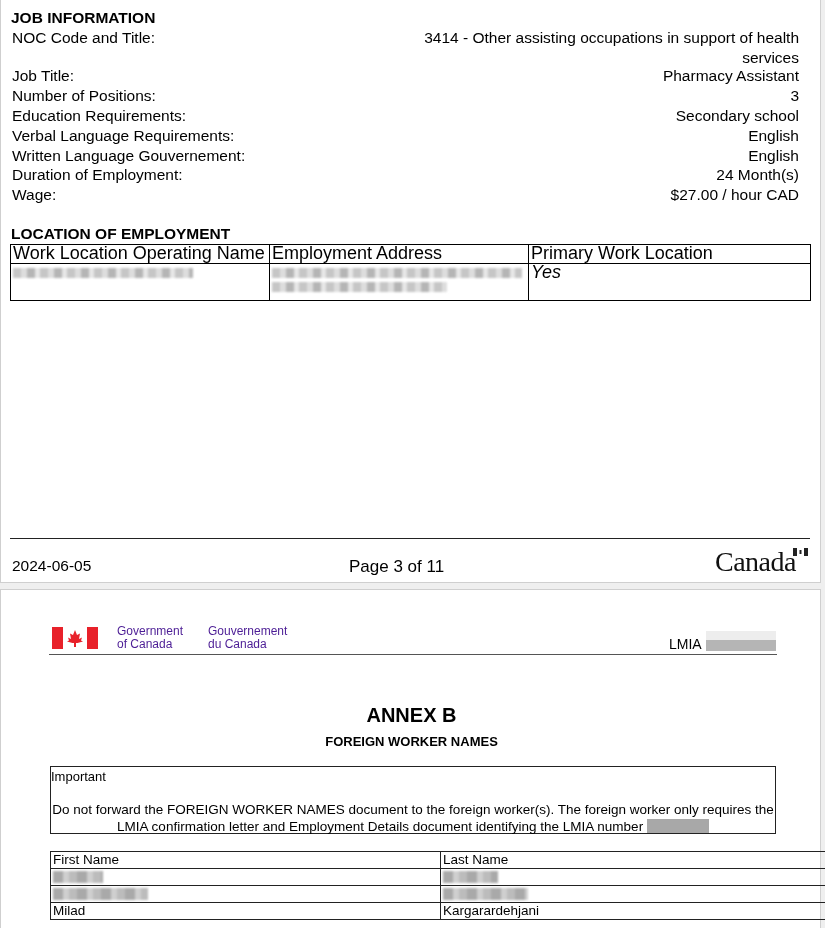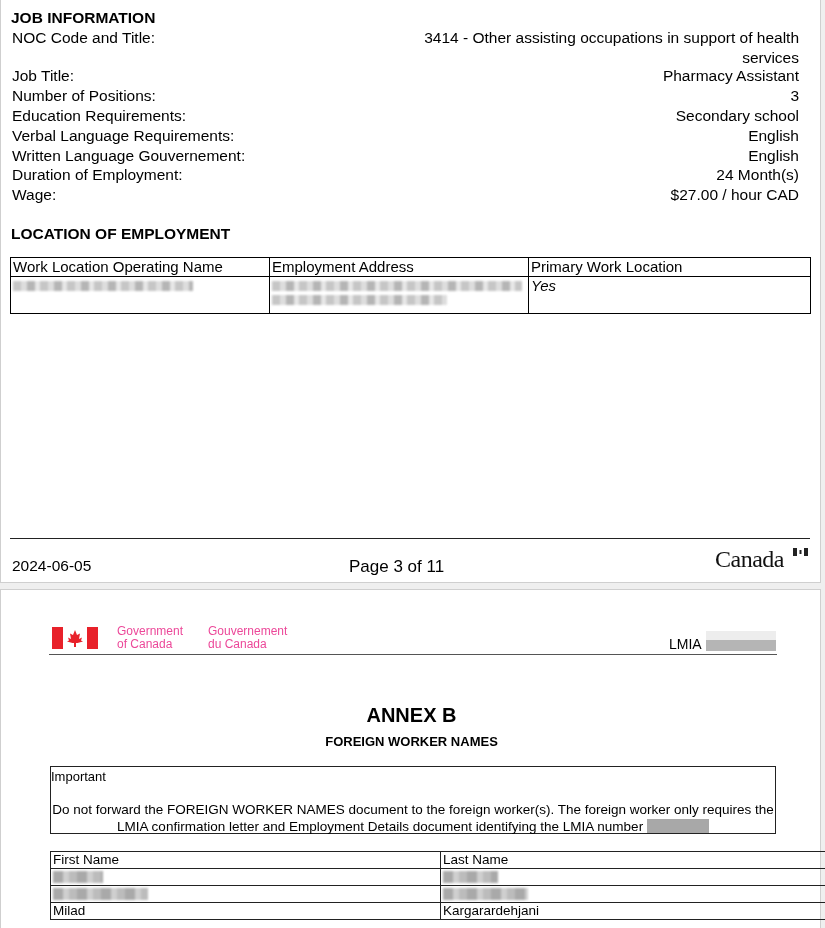--- a/index.html
+++ b/index.html
@@ -19,45 +19,45 @@
   #page3 { top: -2px; height: 585px; }
   #page4 { top: 589px; height: 345px; }
 
   
   .sec-title { position: absolute; left: 10px; font-weight: bold; font-size: 15.5px; }
   .ji-row { position: absolute; left: 11px; font-size: 15.5px; line-height: 20px; }
   .ji-val { position: absolute; left: 398px; width: 400px; font-size: 15.5px; line-height: 19.5px; text-align: right; }
 
   table.loc {
     position: absolute; left: 9px; top: 245px; width: 801px;
-    border-collapse: collapse; font-size: 15px; margin-top: 13px;
+    border-collapse: collapse; font-size: 18px;
   }
   table.loc td, table.loc th {
     border: 1px solid #000; padding: 0 2px; text-align: left;
     font-weight: normal; vertical-align: top; line-height: 17px;
   }
   table.loc th { height: 18px; }
   table.loc td { height: 36px; font-style: italic; }
   .blur {
     display: block; background: repeating-linear-gradient(90deg, #bdbdbd 0 8px, #d8d8d8 8px 14px, #a9a9a9 14px 22px, #e3e3e3 22px 27px);
     filter: blur(1.2px); height: 10px; margin-top: 4px; opacity: 0.85;
   }
 
   .footer-rule { position: absolute; left: 9px; top: 539px; width: 800px; height: 1px; background: #222; }
   .footer-date { position: absolute; left: 11px; top: 558px; font-size: 15.5px; }
   .footer-page { position: absolute; left: 348px; top: 558px; font-size: 17px; }
   .wordmark {
     position: absolute; left: 714px; top: 547px;
-    font-family: "Liberation Serif", serif; font-size: 24px; letter-spacing: -0.5px; color: #111;
+    font-family: "Liberation Serif", serif; font-size: 28px; letter-spacing: -0.5px; color: #111;
   }
   .wordmark-flag { position: absolute; left: 792px; top: 549px; width: 15px; height: 8px; }
 
   
   .gov-flag { position: absolute; left: 51px; top: 37px; width: 46px; height: 22px; }
-  .gov-text { position: absolute; top: 35px; font-size: 12px; line-height: 12.5px; color: #ec4899; }
+  .gov-text { position: absolute; top: 35px; font-size: 12px; line-height: 12.5px; color: #4c1d95; }
   .gov-rule { position: absolute; left: 48px; top: 64px; width: 728px; height: 1px; background: #555; }
   .lmia { position: absolute; left: 668px; top: 46px; font-size: 14px; }
   .lmia-redact { position: absolute; left: 705px; top: 41px; width: 70px; height: 20px;
     background: linear-gradient(180deg, #ededed 0 45%, #b5b5b5 45% 100%); filter: blur(0.6px); }
 
   .annex { position: absolute; left: 0; width: 821px; top: 94px; text-align: center; font-weight: bold; font-size: 20px; margin-top: 20px; }
   .fwn { position: absolute; left: 0; width: 821px; top: 144px; text-align: center; font-weight: bold; font-size: 13px; }
 
   .important-box {
     position: absolute; left: 49px; top: 176px; width: 726px; height: 68px;

